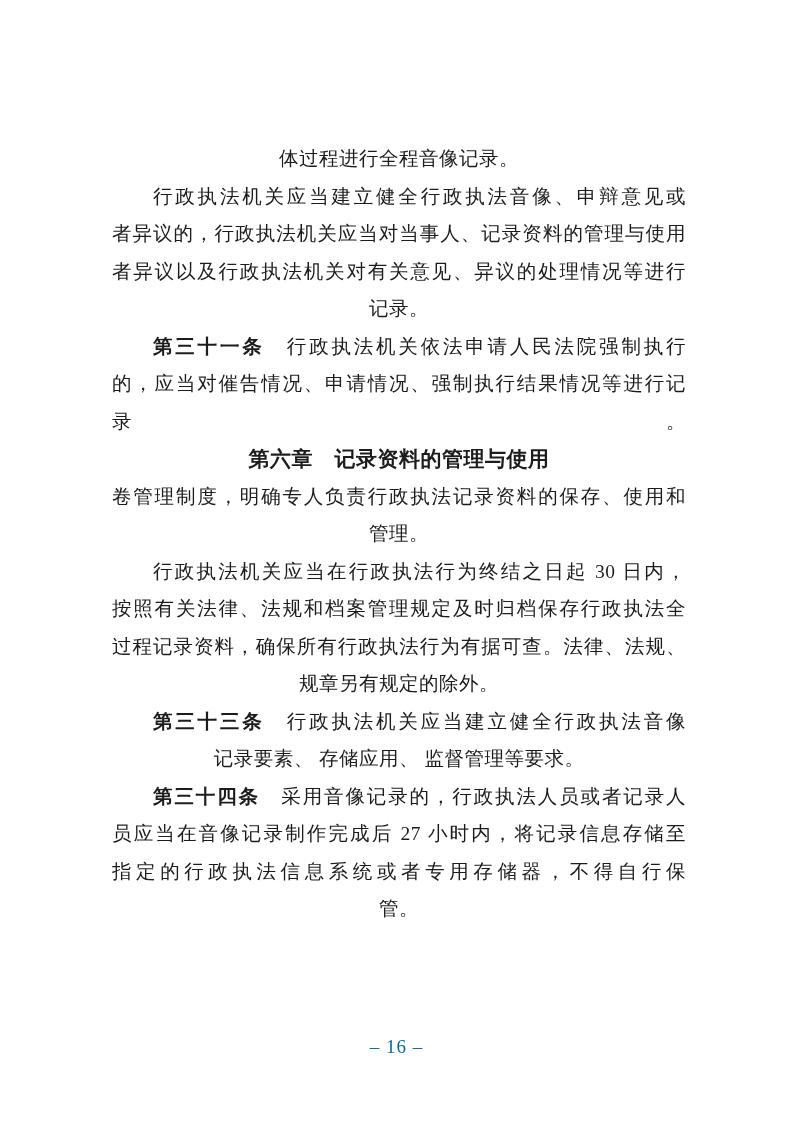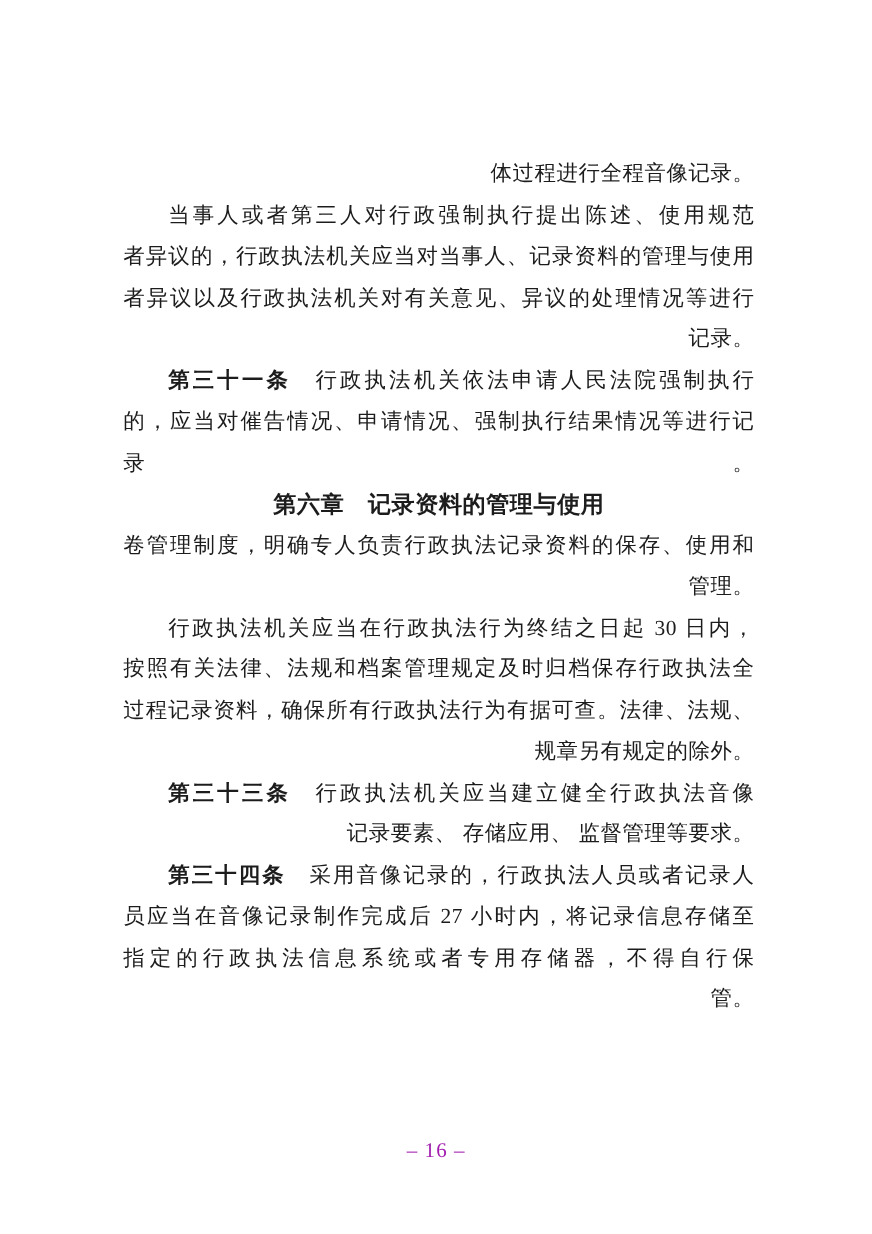--- a/index.html
+++ b/index.html
@@ -34,21 +34,21 @@
   .line.article {
     text-align: justify;
     text-align-last: justify;
     text-justify: inter-character;
   }
   .line.indent-justify,
   .line.article {
     padding-left: 41px;
   }
   .line.plain {
-    text-align: right;
+    text-align: center;
   }
   .line.spacer {
     height: 37.5px;
   }
   .article-no {
     font-weight: bold;
   }
   .line.chapter {
     text-align: left;
     text-align-last: center;
@@ -58,30 +58,30 @@
     padding-left: 0;
   }
   .page-number {
     position: absolute;
     top: 1036px;
     left: 0;
     width: 100%;
     text-align: center;
     font-size: 19px;
     letter-spacing: 1px;
-    color: #a21caf;
+    color: #0369a1;
   }
 </style>
 </head>
 <body>
 
 <div class="page">
   <div class="text-column">
       <div class="line plain">体过程进行全程音像记录。</div>
-      <div class="line indent-justify">当事人或者第三人对行政强制执行提出陈述、使用规范</div>
+      <div class="line indent-justify">行政执法机关应当建立健全行政执法音像、申辩意见或</div>
       <div class="line justify">者异议的，行政执法机关应当对当事人、记录资料的管理与使用</div>
       <div class="line justify">者异议以及行政执法机关对有关意见、异议的处理情况等进行</div>
       <div class="line plain">记录。</div>
       <div class="line article"><span class="article-no">第三十一条　</span>行政执法机关依法申请人民法院强制执行</div>
       <div class="line justify">的，应当对催告情况、申请情况、强制执行结果情况等进行记录。</div>
       <div class="line spacer"></div>
       <div class="line chapter">第六章　记录资料的管理与使用</div>
       <div class="line justify">卷管理制度，明确专人负责行政执法记录资料的保存、使用和</div>
       <div class="line plain">管理。</div>
       <div class="line indent-justify">行政执法机关应当在行政执法行为终结之日起 30 日内，</div>

